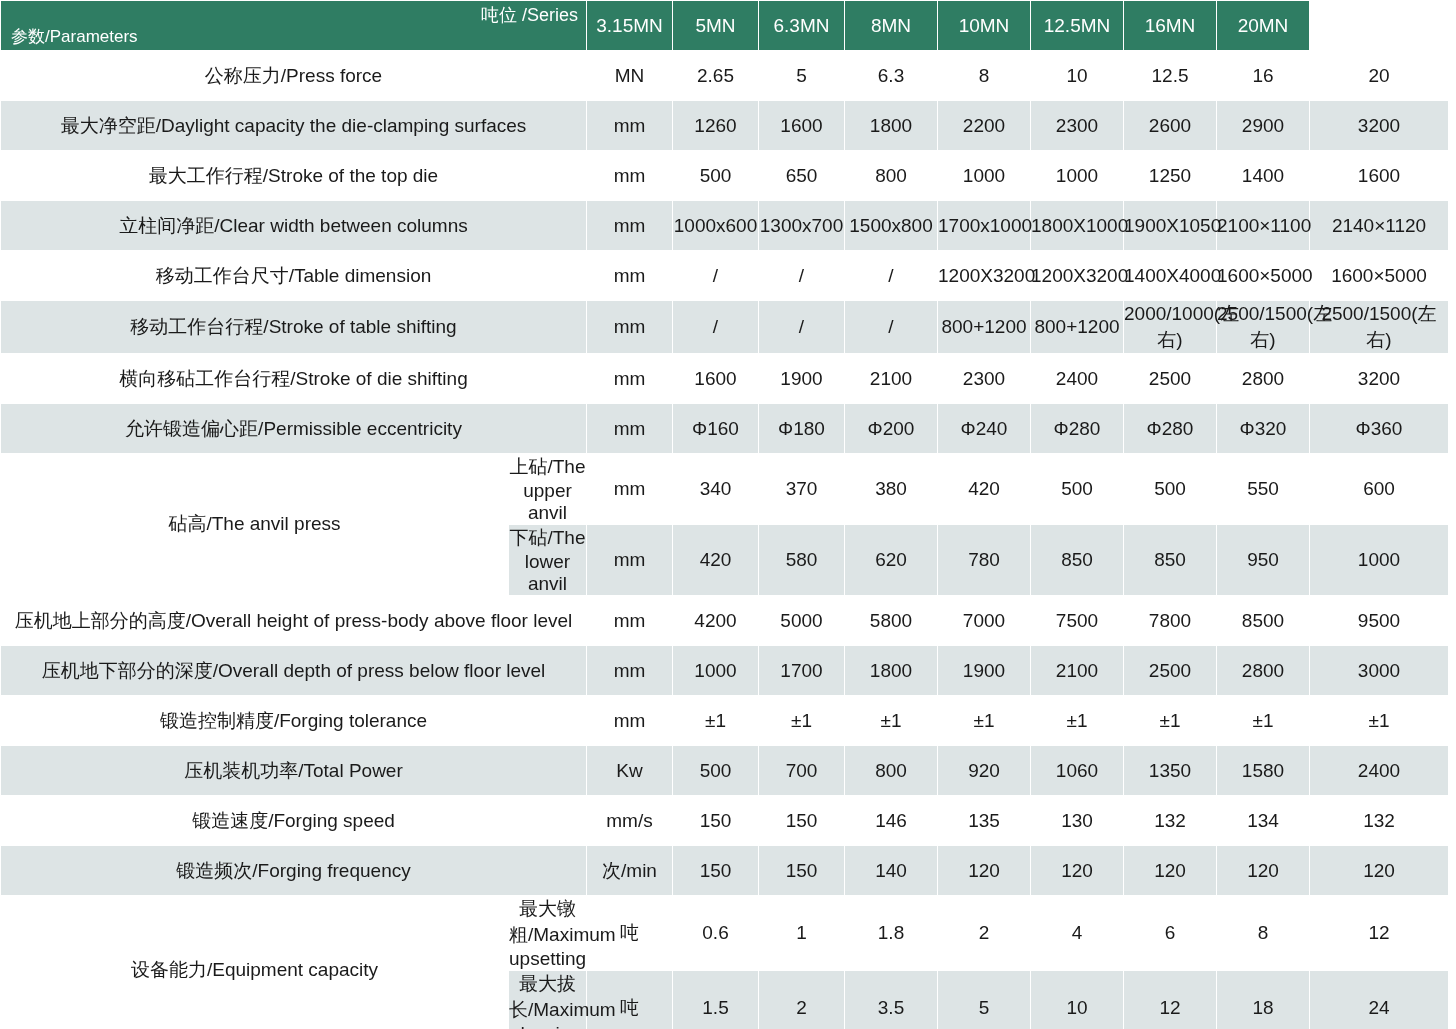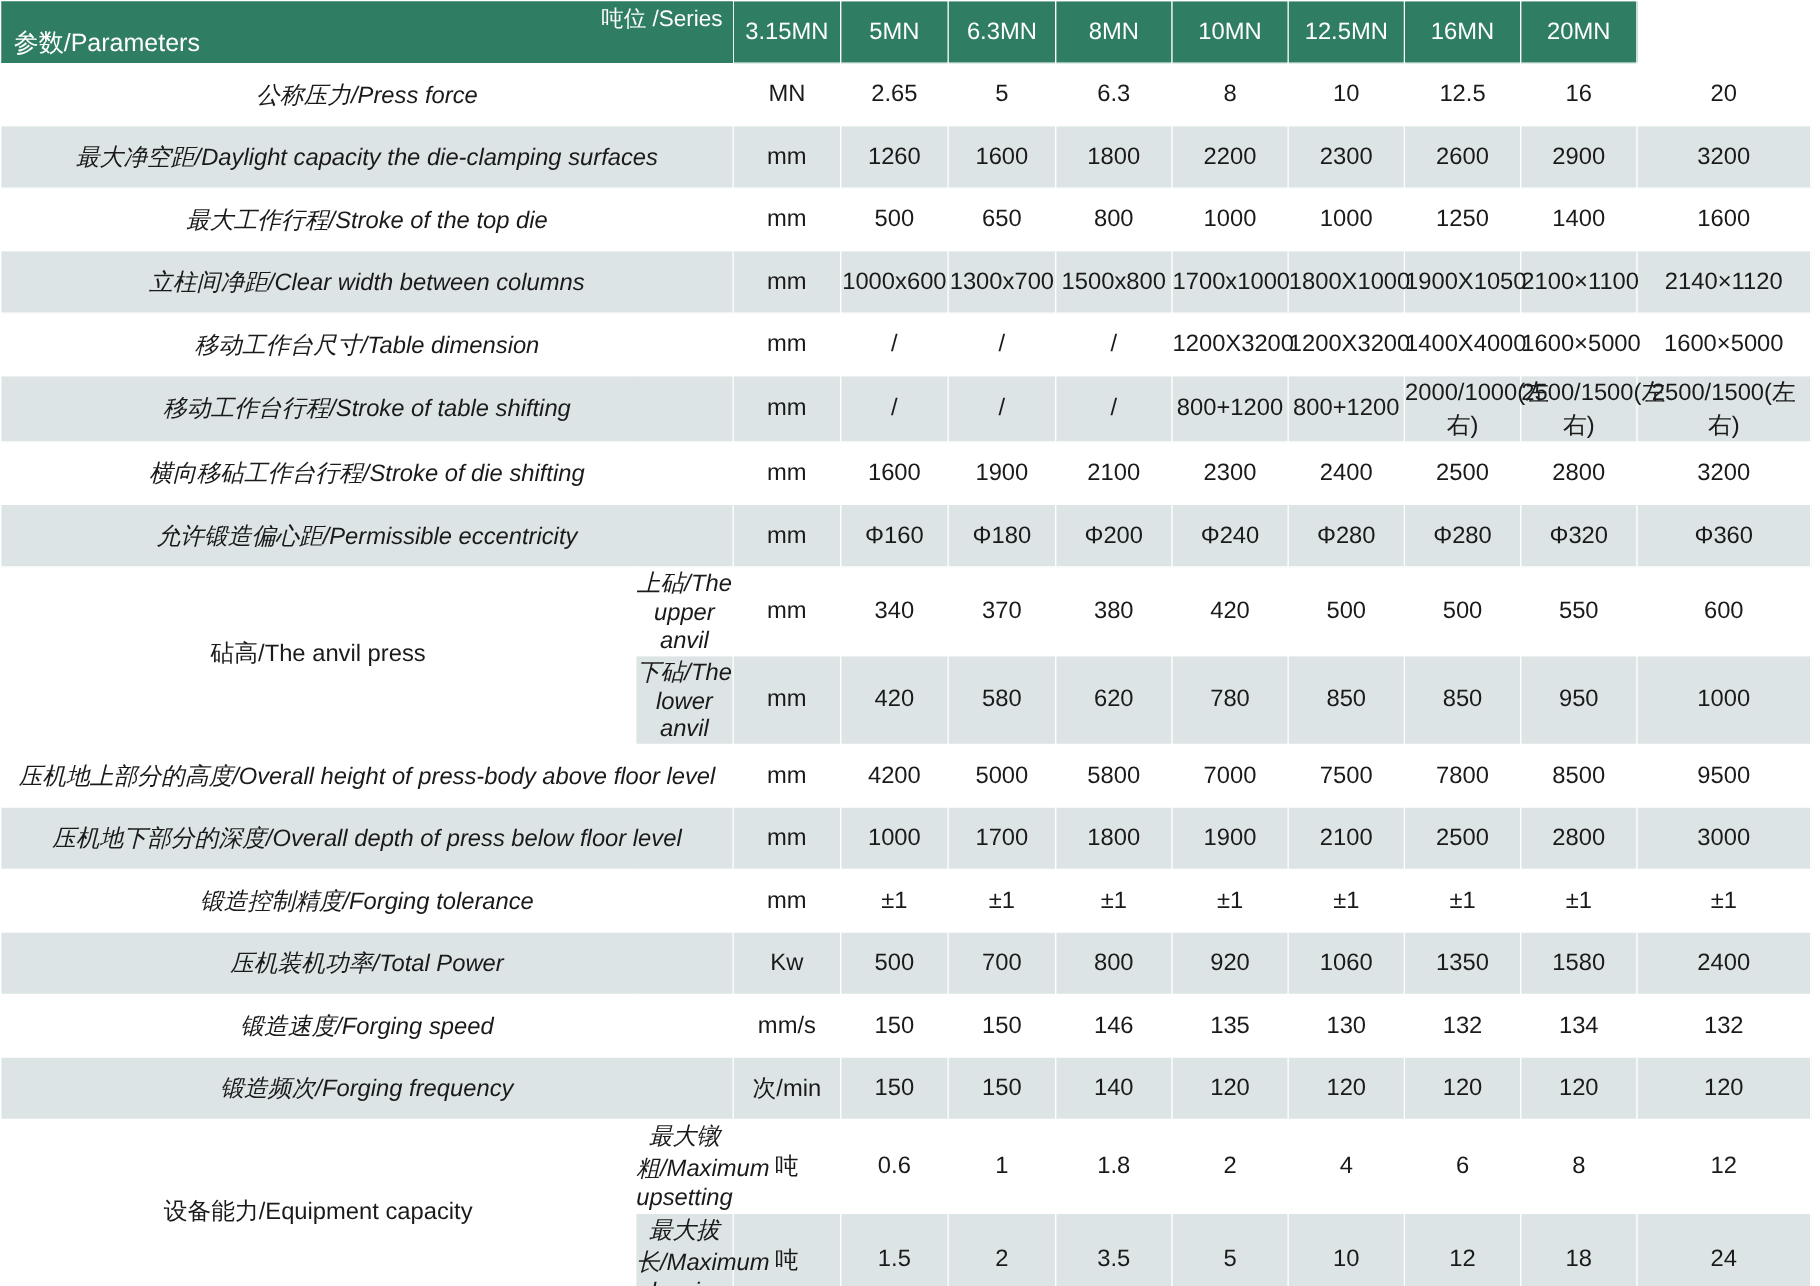--- a/index.html
+++ b/index.html
@@ -45,38 +45,36 @@
     position: absolute;
     right: 8px;
     top: 2px;
     font-size: 18px;
     text-align: center;
   }
   .hdr-first .param-lbl {
     position: absolute;
     left: 10px;
     bottom: 2px;
-    font-size: 20px;
+    font-size: 17px;
     text-align: center;
   }
   
   .rowA td { background: #ffffff; }
   .rowB td { background: #dde4e5; }
 
   .name-cell {
     text-align: left;
     padding-left: 10px;
     font-size: 20px;
-    font-style: italic;
   }
   .sub-name-cell {
     text-align: left;
     padding-left: 10px;
     font-size: 19px;
-    font-style: italic;
   }
   .unit-cell { font-size: 19px; }
   .val { font-size: 20px; }
   .val.small { font-size: 15px; }
   .val.mid { font-size: 17px; }
   .group-name {
     text-align: left;
     padding-left: 10px;
     font-size: 20px;
     line-height: 1.5;

